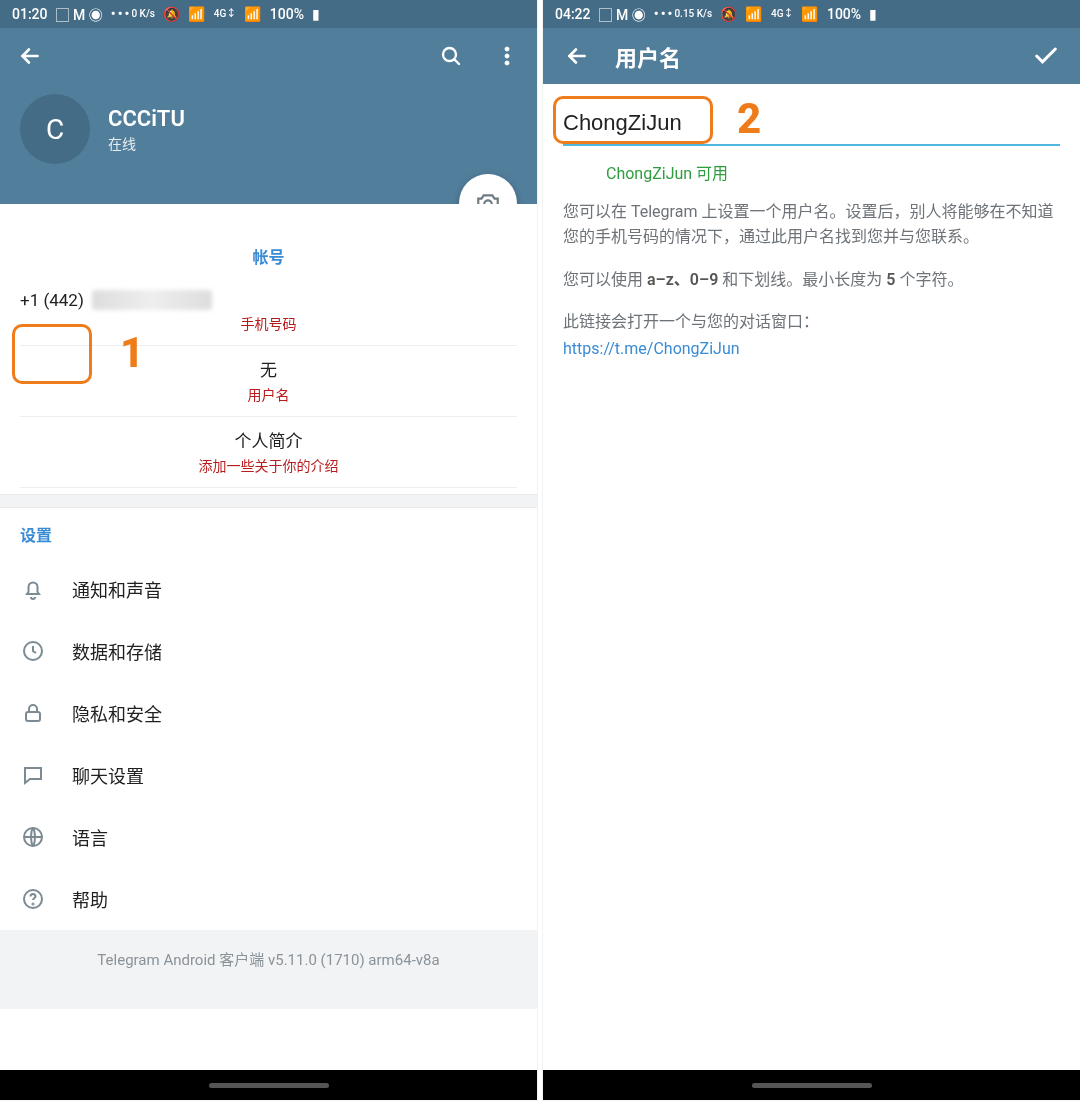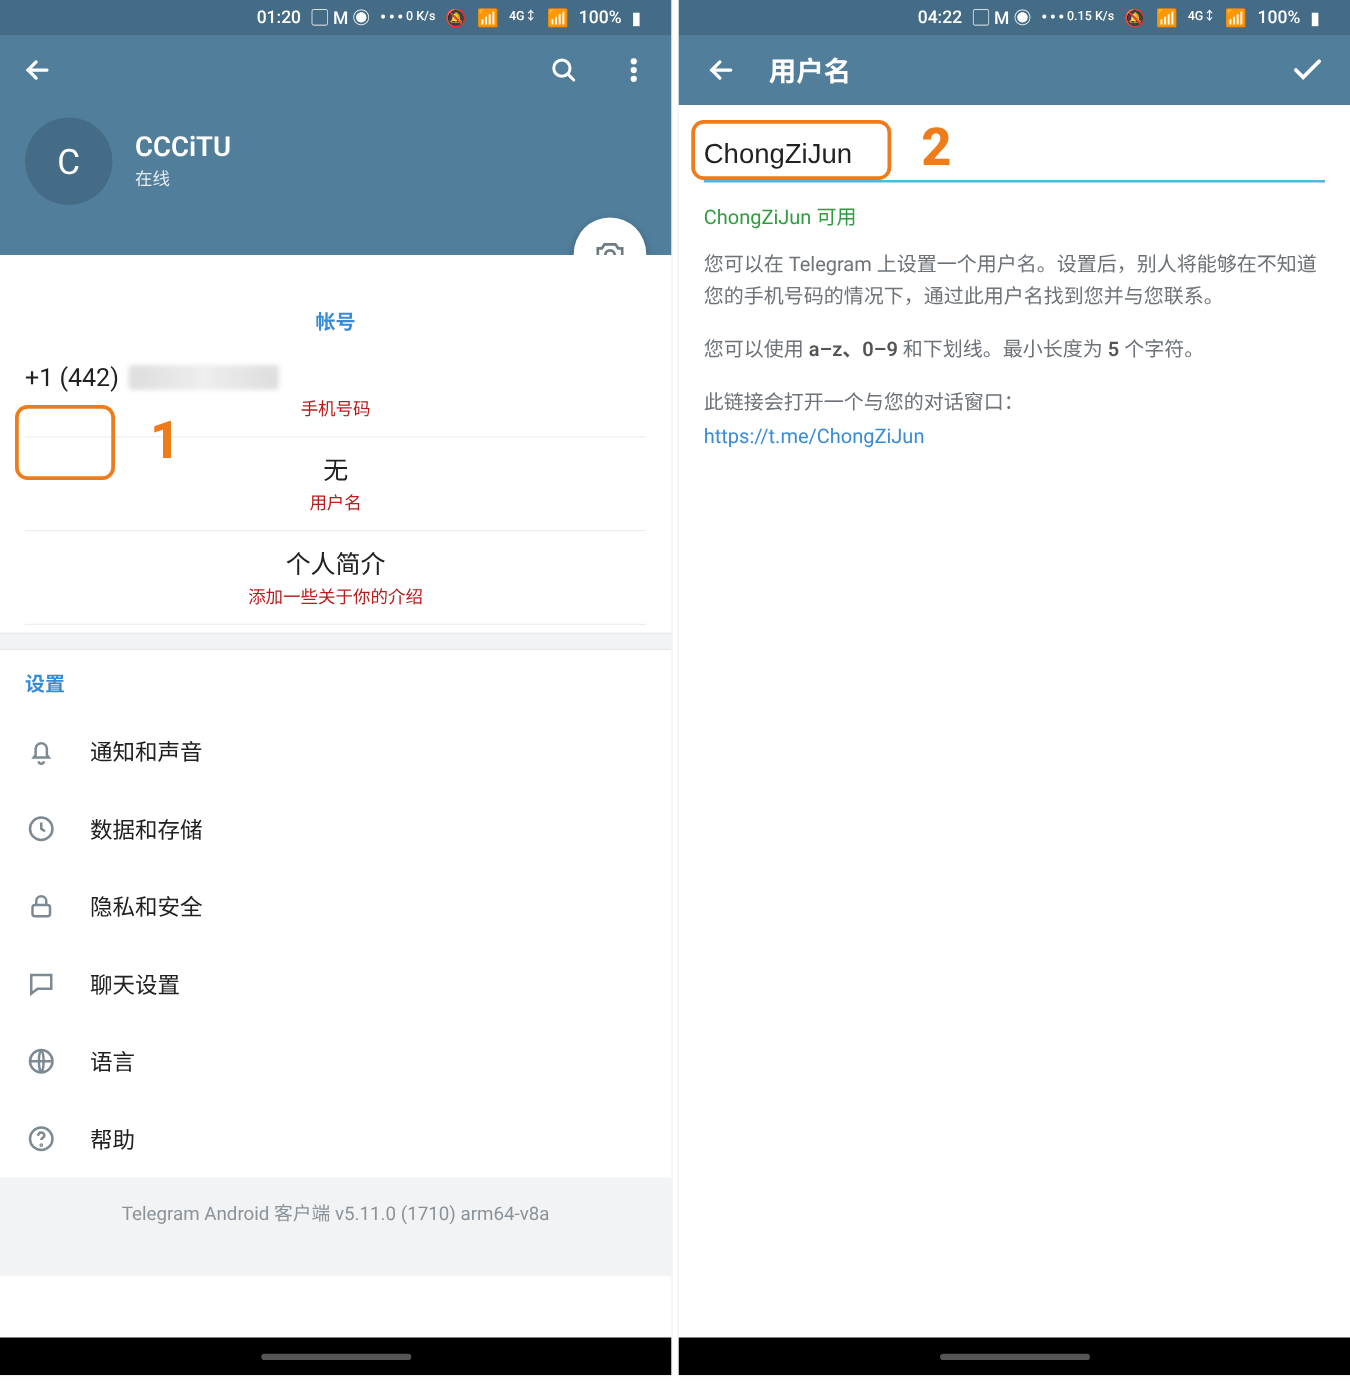--- a/index.html
+++ b/index.html
@@ -21,22 +21,22 @@
     flex-direction: column;
     box-shadow: 0 0 0 1px rgba(0,0,0,0.05);
   }
   
   .status-bar {
     height: 28px;
     background: #456c86;
     color: #fff;
     display: flex;
     align-items: center;
-    justify-content: flex-end;
-    padding: 0 24px;
+    justify-content: flex-start;
+    padding: 0 12px;
     font-size: 14px;
     font-weight: 500;
   }
   .status-left, .status-right { display: flex; align-items: center; gap: 8px; }
   .status-right .small { font-size: 10px; line-height: 10px; text-align:right;}
   .status-dots { letter-spacing: 2px; }
   
   .appbar-profile {
     background: #517e9b;
     color: #fff;
@@ -67,21 +67,21 @@
     background: #fff; box-shadow: 0 3px 8px rgba(0,0,0,0.25);
     display:flex; align-items:center; justify-content:center;
     cursor:pointer;
   }
   .fab svg { stroke: #6f7b83; }
   
   .section { background:#fff; padding: 14px 20px 6px 20px; }
   .section-header { color: #3a8bd6; font-size: 16px; font-weight: 600; margin-bottom: 12px; }
   .item { padding: 10px 0 12px 0; border-bottom: 1px solid #eceff1; cursor:pointer; }
   .item:last-child { border-bottom:none; }
-  .item-title { font-size: 20px; color: #212121; }
+  .item-title { font-size: 17px; color: #212121; }
   .item-sub { font-size: 14px; color: #b91c1c; margin-top: 3px; }
   .phone-row { display:flex; align-items:center; gap:8px; }
   .blur-box {
     display:inline-block; width: 120px; height: 20px;
     background: linear-gradient(90deg,#ddd,#eee,#ddd);
     filter: blur(2px); border-radius:3px;
   }
   .gap-strip { height: 14px; background: #f2f3f5; border-top:1px solid #e6e8ea; border-bottom:1px solid #e6e8ea;}
   
   .hl-frame {
@@ -111,21 +111,21 @@
   .appbar-title { font-size: 22px; font-weight:600; margin-left: 18px; flex:1;}
   .content-right { padding: 22px 20px; position:relative; }
   .uname-input-wrap {
     border-bottom: 2px solid #4fb7e0; padding: 4px 0 8px 0;
     position:relative; margin-bottom: 14px;
   }
   .uname-input {
     border:none; outline:none; font-size: 22px; color:#222;
     width: 100%; background:transparent;
   }
-  .uname-avail { color:#2f9d3f; font-size: 16px; margin-bottom: 16px; }
+  .uname-avail { color:#2f9d3f; font-size: 16px; margin-bottom: 16px; margin-left: 43px; }
   .desc-block { color:#6d7378; font-size: 16px; line-height: 1.55; margin-bottom: 18px;}
   .desc-block b { color:#555; font-weight:600;}
   .link { color:#3a8bd6; font-size:16px; }
   .nav-bar { height: 30px; background:#000; margin-top:auto;}
   .nav-bar-inner { display:flex; justify-content:center; gap:120px; align-items:center; height:100%;}
   .nav-pill { width:120px; height:5px; background:#555; border-radius:3px;}
 </style>
 </head>
 <body>
 

